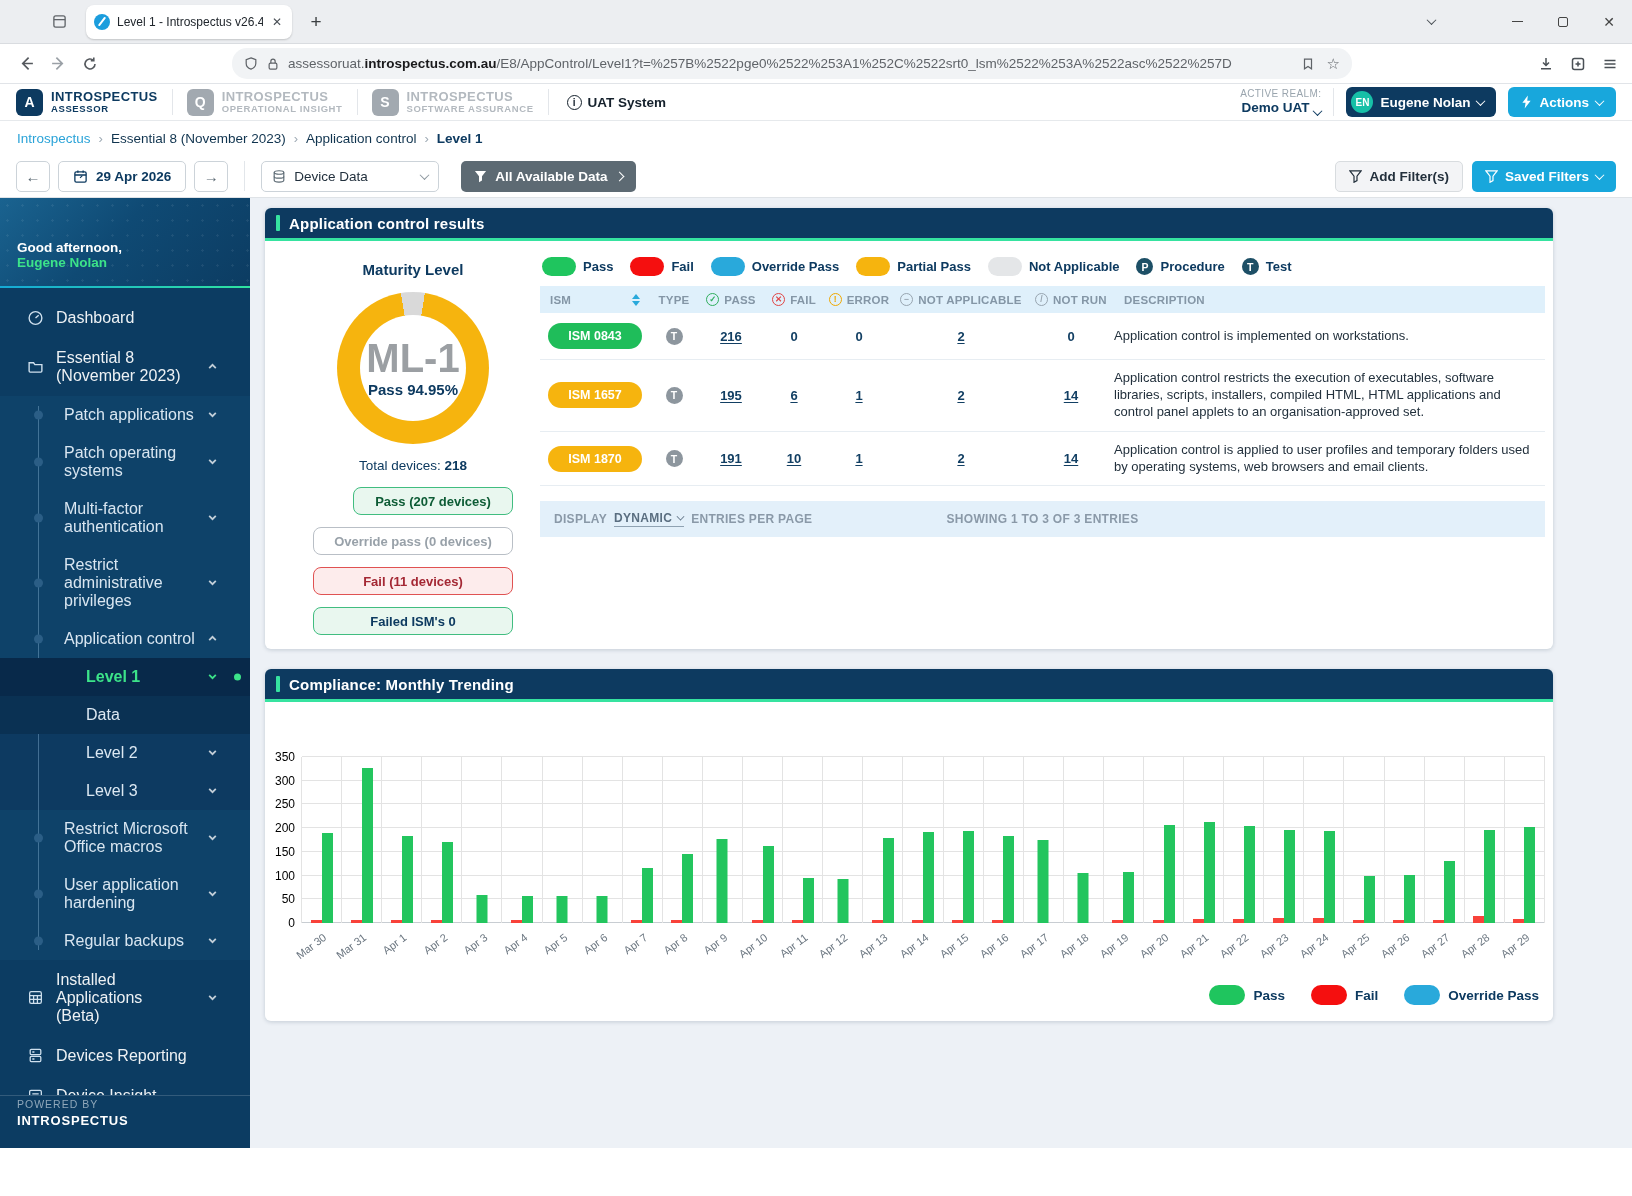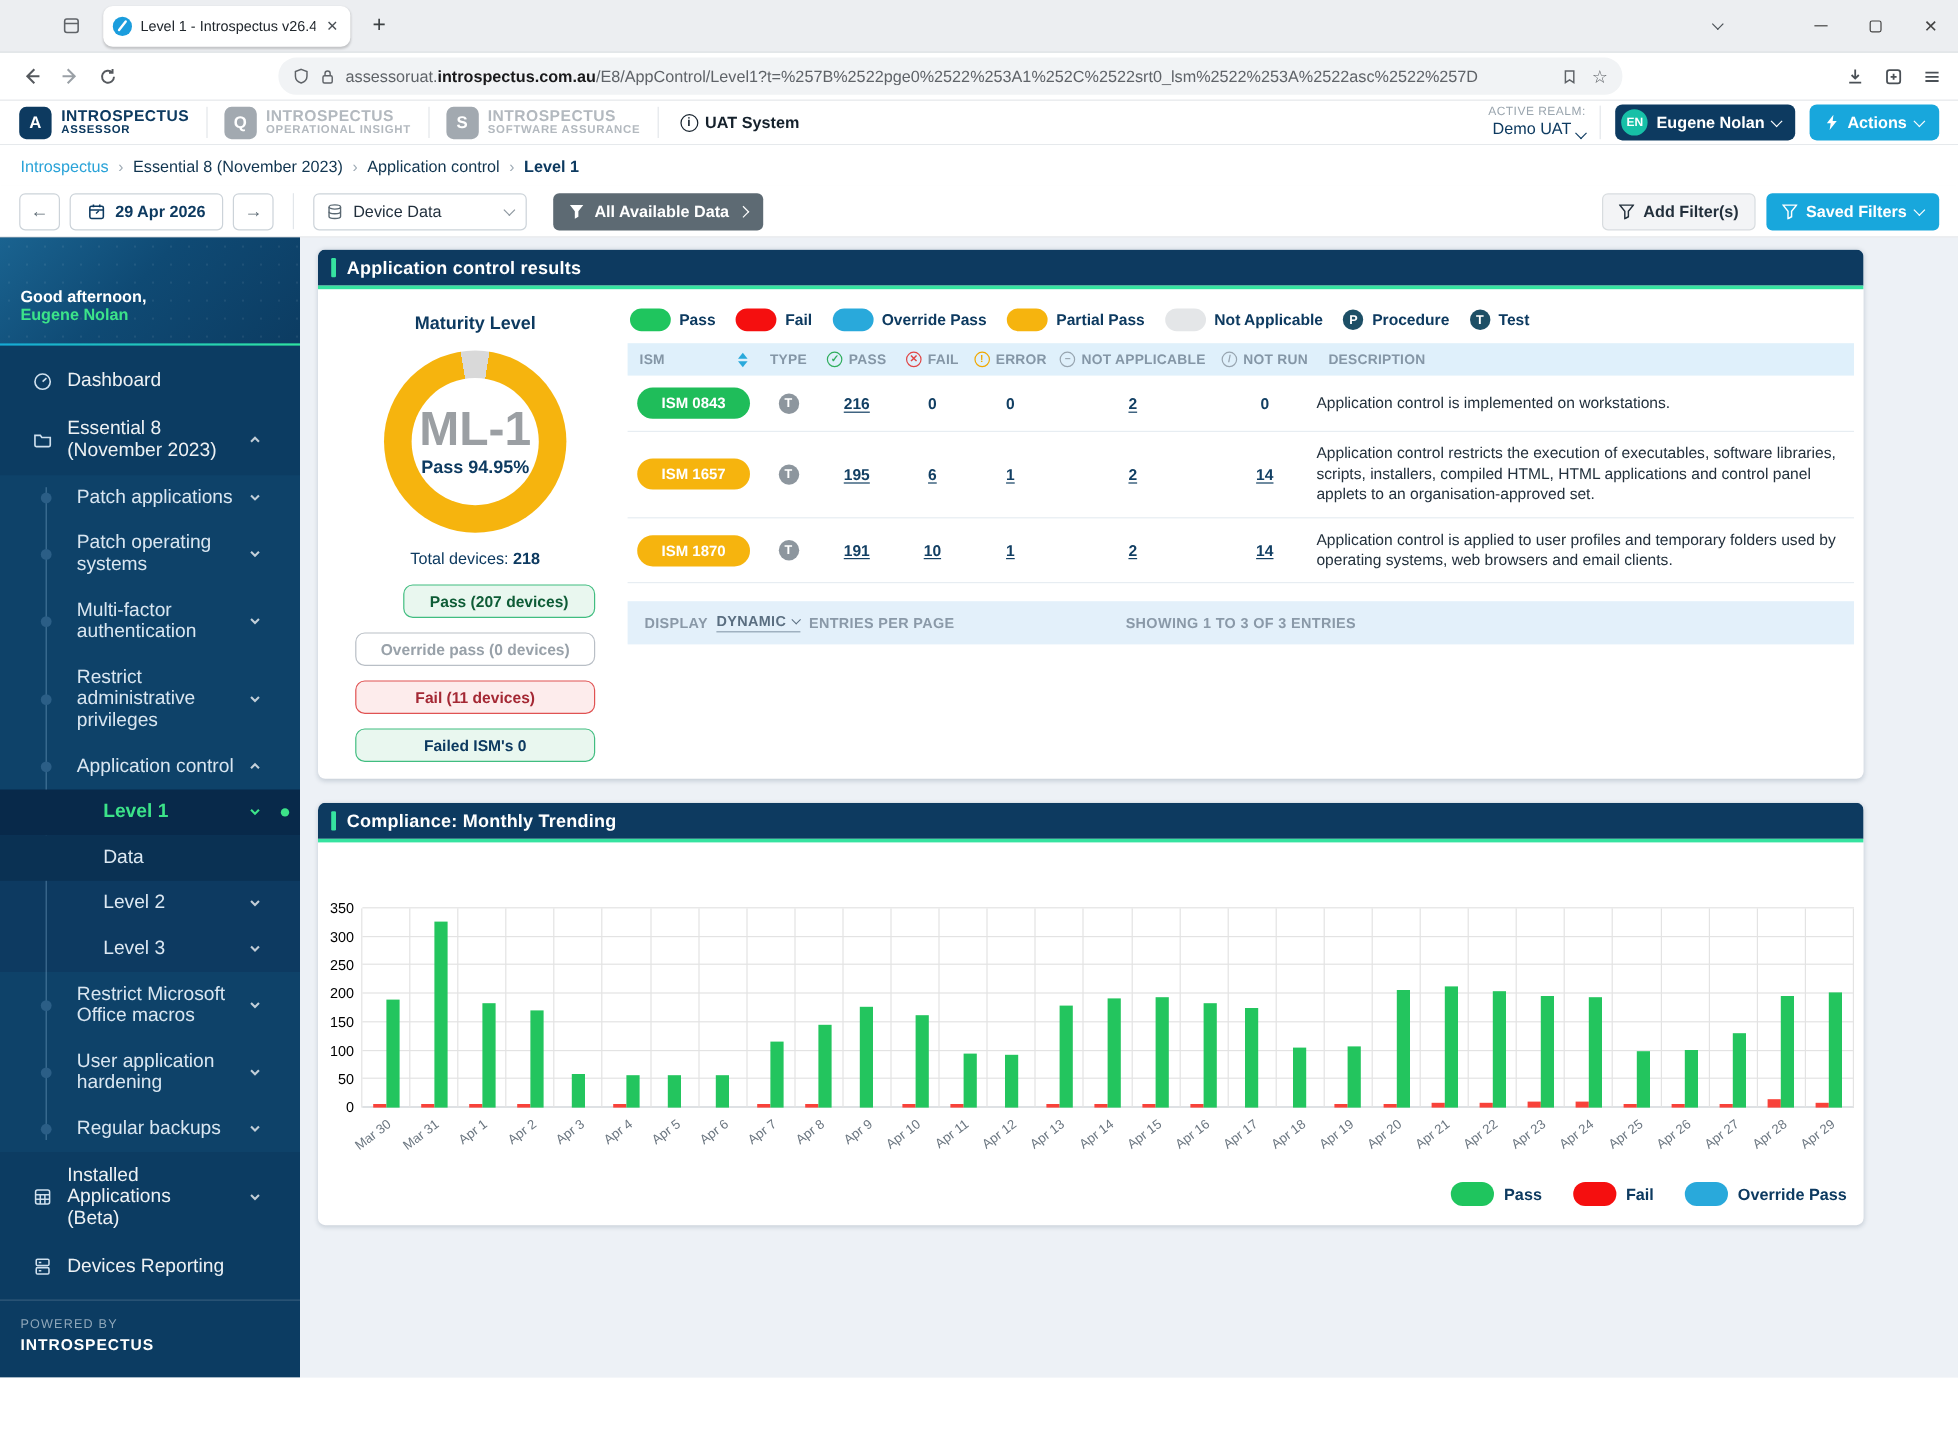--- a/index.html
+++ b/index.html
@@ -54,21 +54,21 @@
   .brand-sub { font-size:9.5px; font-weight:bold; color:#0d3a60; letter-spacing:.6px; }
   .brand.inactive .brand-title, .brand.inactive .brand-sub { color:#b3b9bf; }
   .hdr-div { width:1px; height:26px; background:#e3e6ea; margin:0 14px; }
   .uat { display:flex; align-items:center; gap:6px; margin-left:4px; font-size:13.5px;
     font-weight:bold; color:#15212c; }
   .info-icon { width:15px; height:15px; border:1.5px solid #15212c; border-radius:50%;
     font-size:10px; font-weight:bold; display:flex; align-items:center; justify-content:center; color:#15212c;}
   .hdr-right { margin-left:auto; display:flex; align-items:center; gap:12px; }
   .realm { text-align:right; line-height:1.15; }
   .realm-label { font-size:10px; color:#9aa5ae; letter-spacing:.4px; }
-  .realm-value { font-size:13.5px; font-weight:normal; color:#0d3a60; display:flex; align-items:flex-end; gap:5px; justify-content:flex-end;}
+  .realm-value { font-size:13.5px; font-weight:bold; color:#0d3a60; display:flex; align-items:flex-end; gap:5px; justify-content:flex-end;}
   .vline { width:1px; height:28px; background:#e3e6ea; }
   .userbtn { height:30px; background:#0d3a60; border-radius:6px; color:#fff; display:flex;
     align-items:center; gap:7px; padding:0 12px 0 5px; font-size:13.5px; font-weight:bold; }
   .avatar { width:22px; height:22px; border-radius:50%; background:#17c0a7; color:#fff;
     font-size:10px; font-weight:bold; display:flex; align-items:center; justify-content:center; }
   .actionsbtn { height:30px; background:#18a7dc; border-radius:6px; color:#fff; display:flex;
     align-items:center; gap:7px; padding:0 13px; font-size:13.5px; font-weight:bold; }
   .chev { width:7px; height:7px; border-right:1.8px solid currentColor; border-bottom:1.8px solid currentColor;
     transform:rotate(45deg) translate(-1px,-1px); display:inline-block; }
   .chev.right { transform:rotate(-45deg); }
@@ -124,39 +124,39 @@
     width:9px; height:9px; border-radius:50%; background:#2b5e86; }
   .nested { background:#0d3a61; position:relative; }
   .nested::before { content:''; position:absolute; left:38px; top:0; bottom:0; width:1px;
     background:rgba(130,175,208,.45); }
   .nav-item.lvl2 { padding:10px 10px 10px 86px; color:#dce8f2; }
   .nav-item.lvl2.shaded { background:#0a3153; }
   .nav-item.lvl2.active { background:#08294a; color:#3ce389; font-weight:bold; }
   .caret-w { margin-left:auto; margin-right:22px; color:rgba(255,255,255,.75); }
   .nav-item.active .caret-w { color:#3ce389; }
   .gdot { width:7px; height:7px; border-radius:50%; background:#3ce389; position:absolute; right:9px; top:50%; transform:translateY(-50%); }
-  .powered { margin-top:auto; border-top:1px solid rgba(255,255,255,.16); padding:14px 0 20px 17px; }
+  .powered { margin-top:auto; border-top:1px solid rgba(255,255,255,.16); padding:2px 0 20px 17px; }
   .powered-by { font-size:10.5px; letter-spacing:1px; color:#8fa7ba; }
   .powered-brand { font-size:13px; font-weight:bold; letter-spacing:.8px; color:#fff; margin-top:3px;}
 
   .bottomstrip { position:absolute; left:0; top:1148px; width:1632px; height:48px; background:#fff; }
 
   
   .main { position:absolute; left:250px; top:198px; width:1382px; height:950px; background:#edf1f6;
     padding:10px 0 0 15px; }
   .card { width:1288px; background:#fff; border-radius:6px; box-shadow:0 1px 4px rgba(13,40,66,.18);
     overflow:hidden; }
   .card + .card { margin-top:20px; }
   .card-header { height:30px; background:#0d3a60; display:flex; align-items:center; padding-left:11px; }
   .card-accent { width:4px; height:16px; background:#36e3a0; margin-right:9px; border-radius:1px;}
   .card-title { color:#fff; font-weight:bold; font-size:15px; letter-spacing:.2px; }
   .card-underline { height:3px; background:#36e3a0; }
 
   
-  .results-body { display:flex; padding:10px 8px 14px 12px;justify-content:flex-end; }
+  .results-body { display:flex; padding:10px 8px 14px 29px;justify-content:flex-end; }
   .mat-col { width:238px; flex:0 0 238px; text-align:center; }
   .mat-title { font-size:15px; font-weight:bold; color:#0d3a60; margin:10px 0 14px; }
   .donut { width:152px; height:152px; border-radius:50%; margin:0 auto; position:relative; }
   .donut::after { content:''; position:absolute; inset:23px; background:#fff; border-radius:50%; }
   .donut-center { position:absolute; inset:0; display:flex; flex-direction:column; align-items:center;
     justify-content:center; z-index:2; }
   .ml { font-size:40px; font-weight:bold; color:#9b9fa3; line-height:1; }
   .ml-pass { font-size:15px; font-weight:bold; color:#0d3a60; margin-top:3px; }
   .total { font-size:13.5px; color:#0d3a60; margin-top:14px; }
   .total b { font-weight:bold; }

